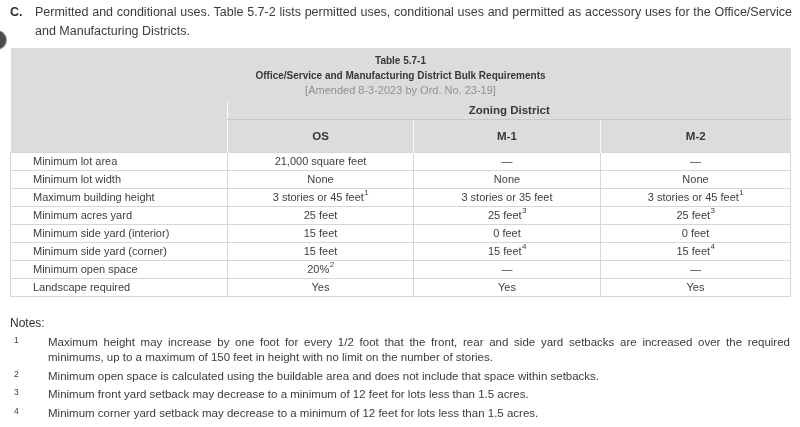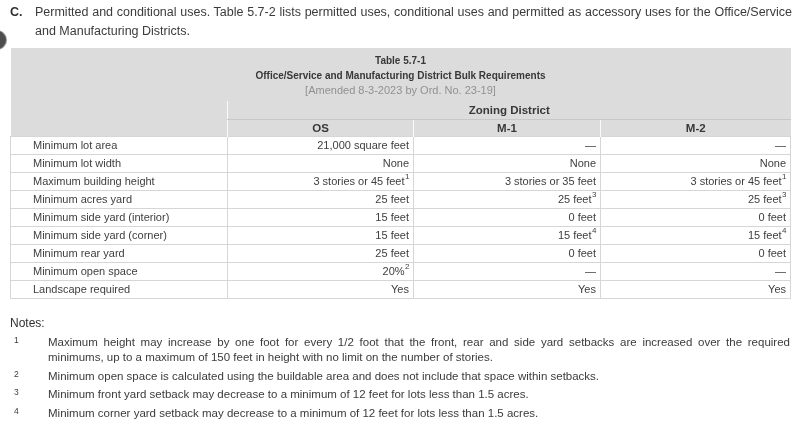--- a/index.html
+++ b/index.html
@@ -75,31 +75,31 @@
     height: 18px;
     color: #383838;
     border-left: 1px solid rgba(255,255,255,0.85);
     border-bottom: 1px solid #c8c8c8;
     margin-top: 6px;
   }
   .col-header-cell {
     background: #dcdcdc;
     text-align: center;
     font-size: 11.5px;
-    height: 17px;
+    height: 33px;
     color: #383838;
     border-left: 1px solid rgba(255,255,255,0.85);
   }
 
   .bulk-table tbody td {
     border: 1px solid #d6d6d6;
     background: #ffffff;
     height: 18px;
     padding: 0 4px;
-    text-align: right;
+    text-align: center;
     line-height: 17px;
     white-space: nowrap;
     overflow: hidden;
   }
   .bulk-table tbody td.row-label {
     text-align: left;
     padding-left: 22px;
   }
   .bulk-table sup {
     font-size: 8px;
@@ -207,26 +207,20 @@
           <td>0 feet</td>
           <td>0 feet</td>
         </tr>
         <tr>
           <td class="row-label">Minimum side yard (corner)</td>
           <td>15 feet</td>
           <td>15 feet<sup>4</sup></td>
           <td>15 feet<sup>4</sup></td>
         </tr>
         <tr>
-          <td class="row-label">Minimum rear yard</td>
-          <td>25 feet</td>
-          <td>0 feet</td>
-          <td>0 feet</td>
-        </tr>
-        <tr>
           <td class="row-label">Minimum open space</td>
           <td>20%<sup>2</sup></td>
           <td>—</td>
           <td>—</td>
         </tr>
         <tr>
           <td class="row-label">Landscape required</td>
           <td>Yes</td>
           <td>Yes</td>
           <td>Yes</td>

